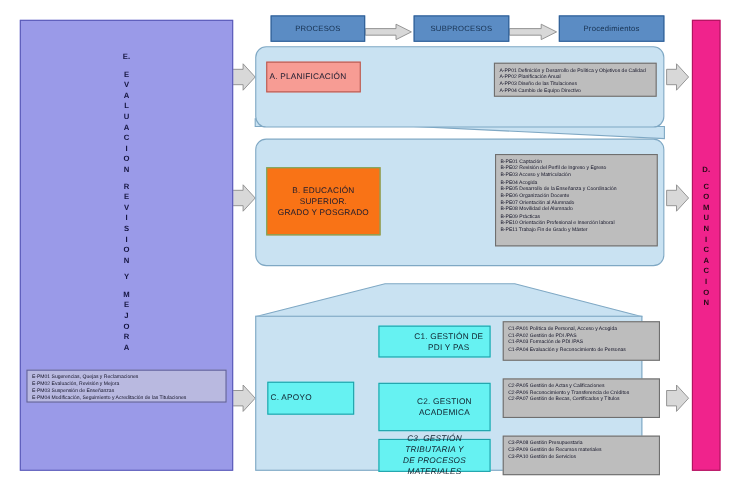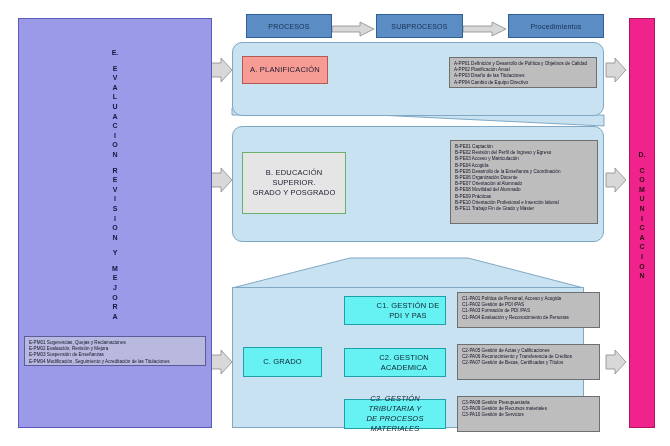--- a/index.html
+++ b/index.html
@@ -23,24 +23,24 @@
   
   .hdr-box{background:#5b8cc4;border:1px solid #2f5f96;
      display:flex;align-items:center;justify-content:center;
      font-size:7px;color:#16304f;letter-spacing:.2px;}
 
   
   .panel{background:#c9e2f2;border:1px solid #7fa8c4;}
   .panel.rnd{border-radius:10px;}
 
   
-  .pbox{display:flex;align-items:center;justify-content:center;text-align:center;
+  .pbox{display:flex;align-items:center;text-align:center;
      font-size:7.5px;line-height:10px;letter-spacing:.2px;padding:2px;}
   .pbox.pink{background:#f79c94;border:1px solid #b55a52;color:#1a1a2e;}
-  .pbox.green{background:#e5e5e5;border:1px solid #6ab06a;color:#1a1a2e;}
+  .pbox.green{background:#f97316;border:1px solid #6ab06a;color:#1a1a2e;}
   .pbox.cyan{background:#66f2f2;border:1px solid #1f9fa8;color:#10222e;}
 
   
   .listbox{background:#bdbdbd;border:1px solid #6f6f6f;
      padding:3px 4px;font-size:4.6px;line-height:6.2px;color:#141428;}
   .listbox.light{background:#b9b9e0;border:1px solid #5c5c9a;}
   .listbox div{white-space:nowrap;}
 
   
   svg.overlay{position:absolute;left:0;top:0;width:670px;height:446px;
@@ -216,27 +216,27 @@
     <div>B-PE07 Orientación al Alumnado</div>
     <div>B-PE08 Movilidad del  Alumnado</div>
     <div>B-PE09 Prácticas</div>
     <div>B-PE10 Orientación Profesional e Inserción laboral</div>
     <div>B-PE11 Trabajo Fin de Grado y Máster</div>
   </div>
 
   <div class="abs panel" style="left:232px;top:287px;width:352px;height:141px;"></div>
 
   <div class="abs pbox cyan" style="left:243px;top:347px;width:79px;height:30px;">
-    <span>C. GRADO</span>
+    <span>C. APOYO</span>
   </div>
 
   <div class="abs pbox cyan" style="left:344px;top:296px;width:102px;height:29px;padding-left:28px;">
     <span>C1. GESTIÓN DE PDI Y PAS</span>
   </div>
-  <div class="abs pbox cyan" style="left:344px;top:348px;width:102px;height:29px;padding-left:20px;">
+  <div class="abs pbox cyan" style="left:344px;top:348px;width:102px;height:44px;padding-left:20px;">
     <span>C2. GESTION ACADEMICA</span>
   </div>
   <div class="abs pbox cyan" style="left:344px;top:399px;width:102px;height:30px;font-style:italic;">
     <span>
       <span>C3. GESTIÓN TRIBUTARIA Y</span><br>
       <span>DE PROCESOS MATERIALES</span>
     </span>
   </div>
 
   <div class="abs listbox" style="left:457px;top:292px;width:143px;height:36px;">

